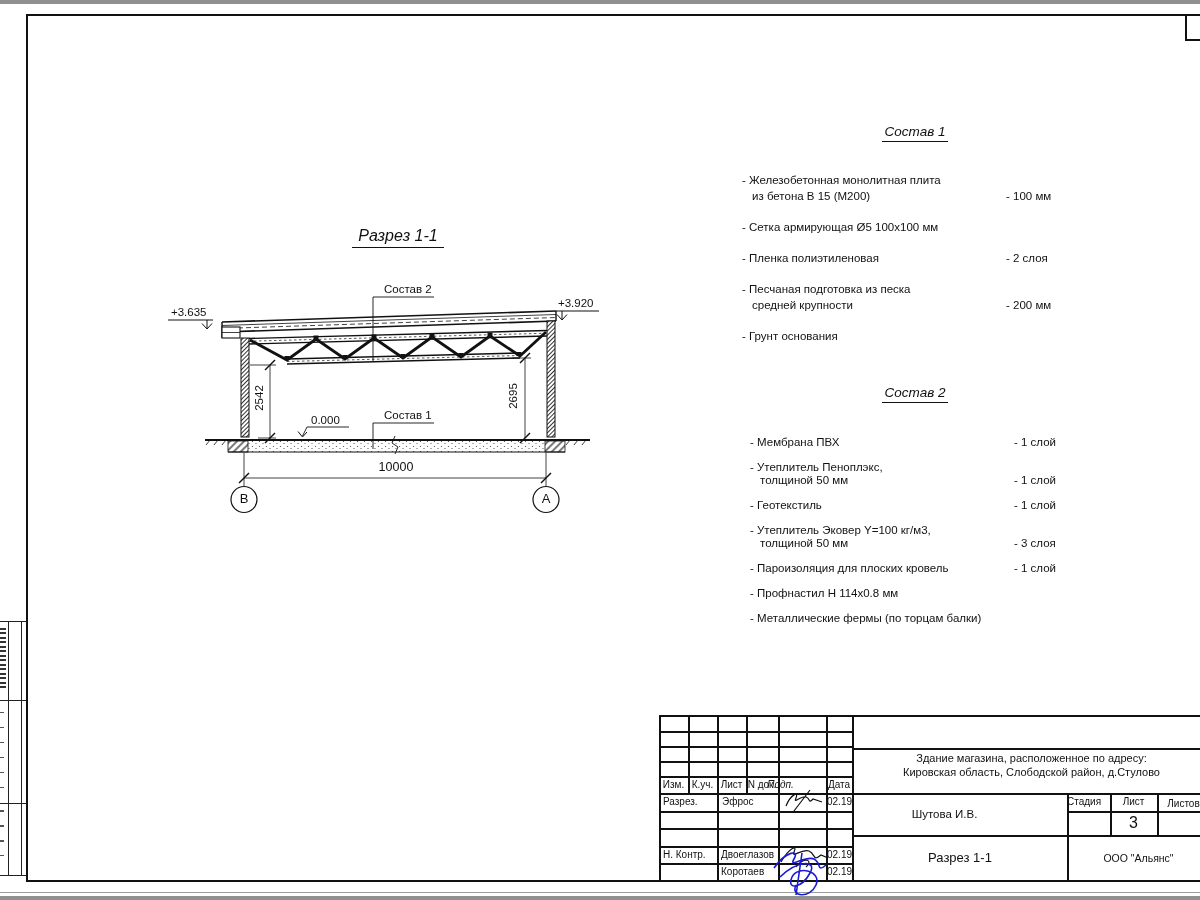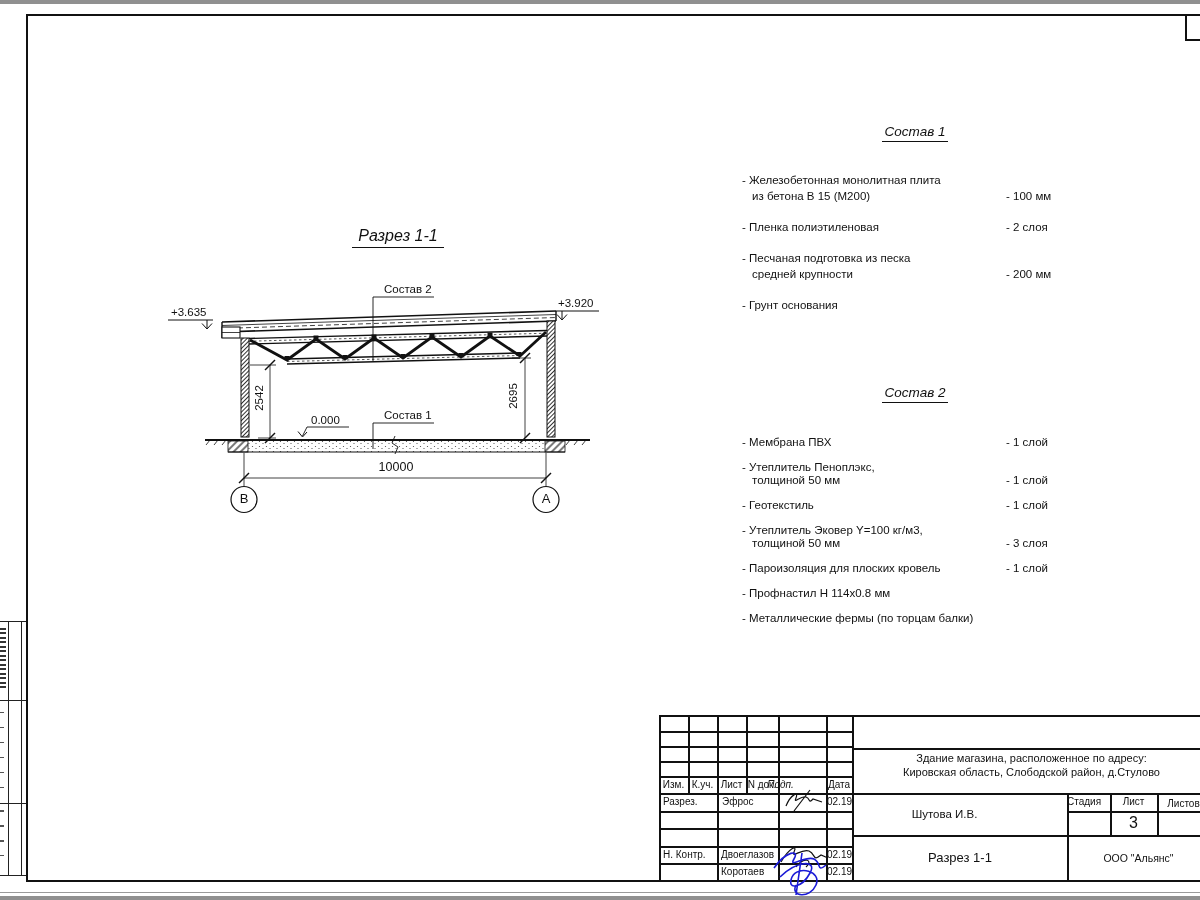--- a/index.html
+++ b/index.html
@@ -14,21 +14,21 @@
   .center{text-align:center;}
   .rot{transform:rotate(-90deg);transform-origin:center center;}
   
   .comp-header{position:absolute;width:346px;text-align:center;}
   .comp-header span{font-style:italic;font-size:13.5px;border-bottom:1.4px solid #111;padding:0 3px 2px 3px;}
   .comp-items{position:absolute;width:440px;font-size:11.5px;}
   #comp1-items{line-height:16px;}
   #comp2-items{line-height:13px;}
   .comp-item{position:relative;}
   #comp1-items .comp-item{margin-bottom:15px;}
-  #comp2-items .comp-item{margin-bottom:12px;}
+  #comp2-items .comp-item{margin-bottom:12px;margin-left:8px;}
   .comp-line.cont{padding-left:10px;}
   .comp-value{position:absolute;left:264px;bottom:0;}
   
   .tb{font-size:10px;}
   
   .stamp-marks{position:absolute;background:repeating-linear-gradient(to bottom,#333 0 1.8px,transparent 1.8px 4.5px);}
   .stamp-marks.sparse{background:repeating-linear-gradient(to bottom,#555 0 1.5px,transparent 1.5px 15px);}
   .grayband{position:absolute;left:0;width:1200px;background:#909090;}
 </style>
 </head>
@@ -195,20 +195,23 @@
 <div class="comp-header" style="left:742px;top:122px;">
   <span>Состав 1</span>
 </div>
 <div class="comp-items" id="comp1-items" style="left:742px;top:172px;">
     <div class="comp-item">
       <div class="comp-line">- Железобетонная  монолитная плита</div>
       <div class="comp-line cont">из бетона В 15 (М200)</div>
       <span class="comp-value">- 100 мм</span>
     </div>
     <div class="comp-item">
+      <div class="comp-line">- Сетка армирующая Ø5 100х100 мм</div>
+    </div>
+    <div class="comp-item">
       <div class="comp-line">- Пленка полиэтиленовая</div>
       <span class="comp-value">-  2 слоя</span>
     </div>
     <div class="comp-item">
       <div class="comp-line">- Песчаная подготовка из песка</div>
       <div class="comp-line cont">средней крупности</div>
       <span class="comp-value">- 200 мм</span>
     </div>
     <div class="comp-item">
       <div class="comp-line">- Грунт основания</div>

